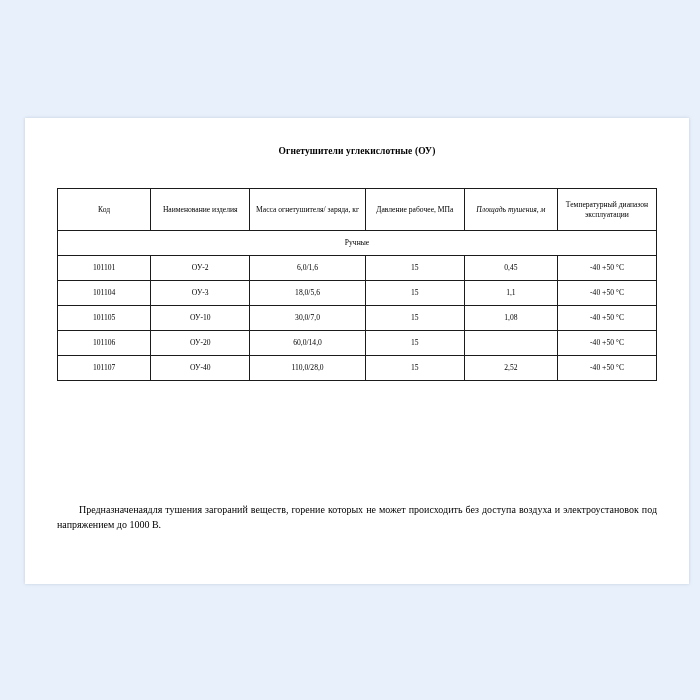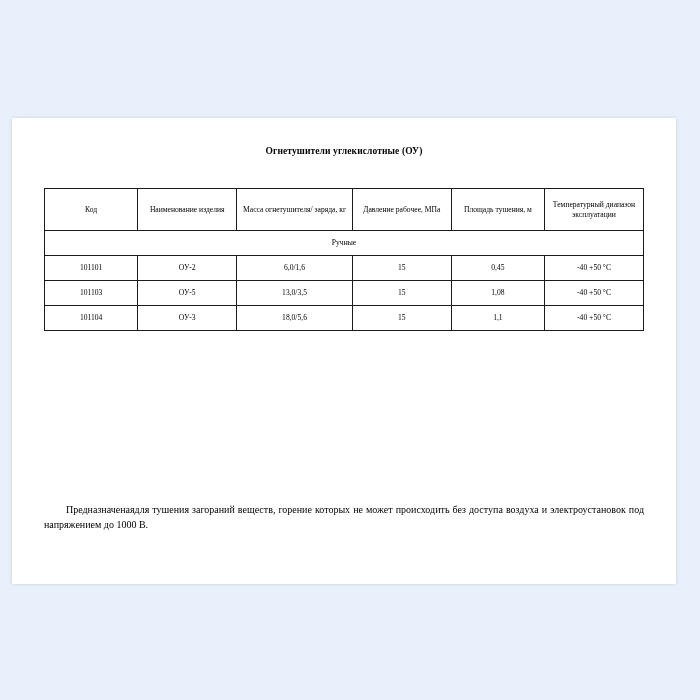--- a/index.html
+++ b/index.html
@@ -8,21 +8,21 @@
   }
   body {
     width: 700px;
     height: 700px;
     background: #e8f0fb;
     font-family: "Liberation Serif", serif;
     overflow: hidden;
   }
   .page-wrap {
     position: absolute;
-    left: 12px;
+    left: 25px;
     top: 118px;
     width: 664px;
     height: 466px;
     background: #ffffff;
     box-shadow: 0 0 3px rgba(120,140,170,0.35);
   }
   .doc-title {
     text-align: center;
     font-size: 9.5px;
     font-weight: bold;
@@ -59,21 +59,21 @@
   }
   td.section {
     height: 21px;
     font-size: 7.6px;
     font-family: Liberation Serif, serif;
   }
   .col1 { width: 15.5%; }
   .col2 { width: 16.5%; }
   .col3 { width: 19.5%; }
   .col4 { width: 16.5%; }
-  .col5 { width: 15.5%; }
+  .col5 { width: 15.5%; font-style: italic; }
   .col6 { width: 16.5%; margin-top: 45px; }
   .note {
     position: absolute;
     left: 32px;
     top: 385px;
     width: 600px;
     font-size: 10px;
     line-height: 1.45;
     color: #000;
     text-align: justify;
@@ -106,37 +106,53 @@
 
         <tr>
           <td>101101</td>
           <td>ОУ-2</td>
           <td>6,0/1,6</td>
           <td>15</td>
           <td>0,45</td>
           <td>-40  +50 °C</td>
         </tr>
         <tr>
-          <td>101103</td>
-          <td>ОУ-5</td>
-          <td>13,0/3,5</td>
-          <td>15</td>
-          <td>1,08</td>
-          <td>-40  +50 °C</td>
-        </tr>
-        <tr>
           <td>101104</td>
           <td>ОУ-3</td>
           <td>18,0/5,6</td>
           <td>15</td>
           <td>1,1</td>
           <td>-40  +50 °C</td>
         </tr>
 
 
+        <tr>
+          <td>101105</td>
+          <td>ОУ-10</td>
+          <td>30,0/7,0</td>
+          <td>15</td>
+          <td>1,08</td>
+          <td>-40  +50 °C</td>
+        </tr>
+        <tr>
+          <td>101106</td>
+          <td>ОУ-20</td>
+          <td>60,0/14,0</td>
+          <td>15</td>
+          <td></td>
+          <td>-40  +50 °C</td>
+        </tr>
+        <tr>
+          <td>101107</td>
+          <td>ОУ-40</td>
+          <td>110,0/28,0</td>
+          <td>15</td>
+          <td>2,52</td>
+          <td>-40  +50 °C</td>
+        </tr>
       </tbody>
     </table>
   </div>
 
   <div class="note">
     <span class="indent">Предназначенаядля тушения загораний веществ, горение которых не может происходить без доступа воздуха и электроустановок под напряжением</span>
     <span>до 1000 В.</span>
   </div>
 
 </div>

